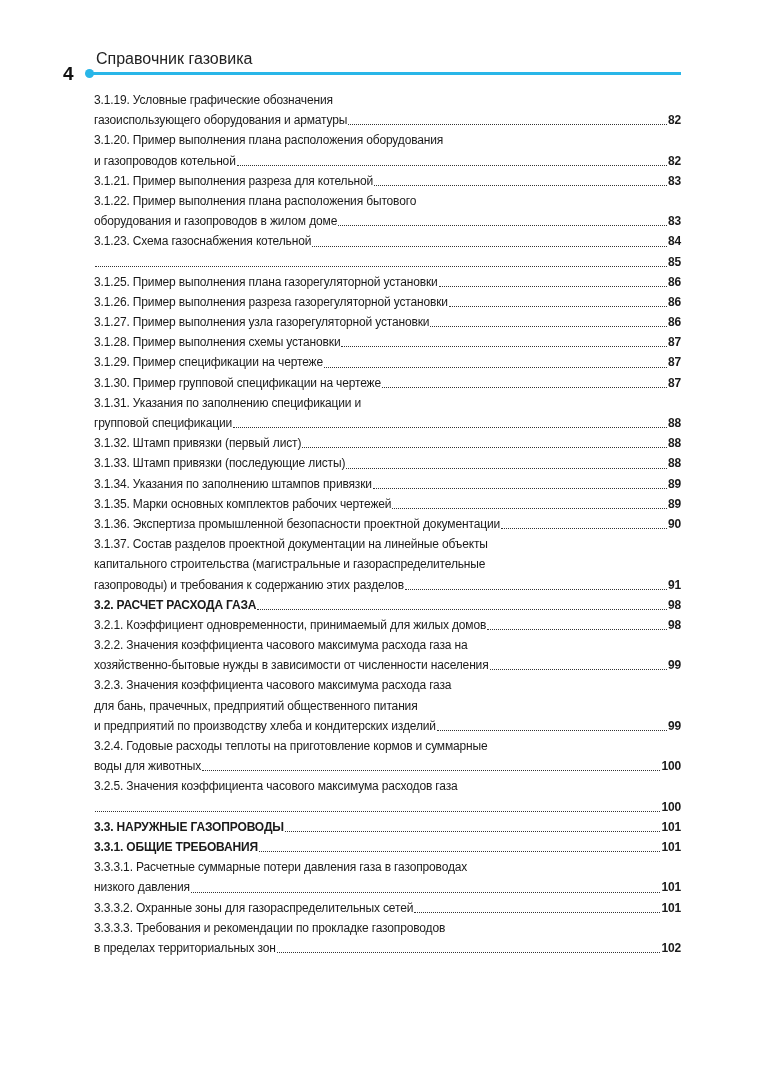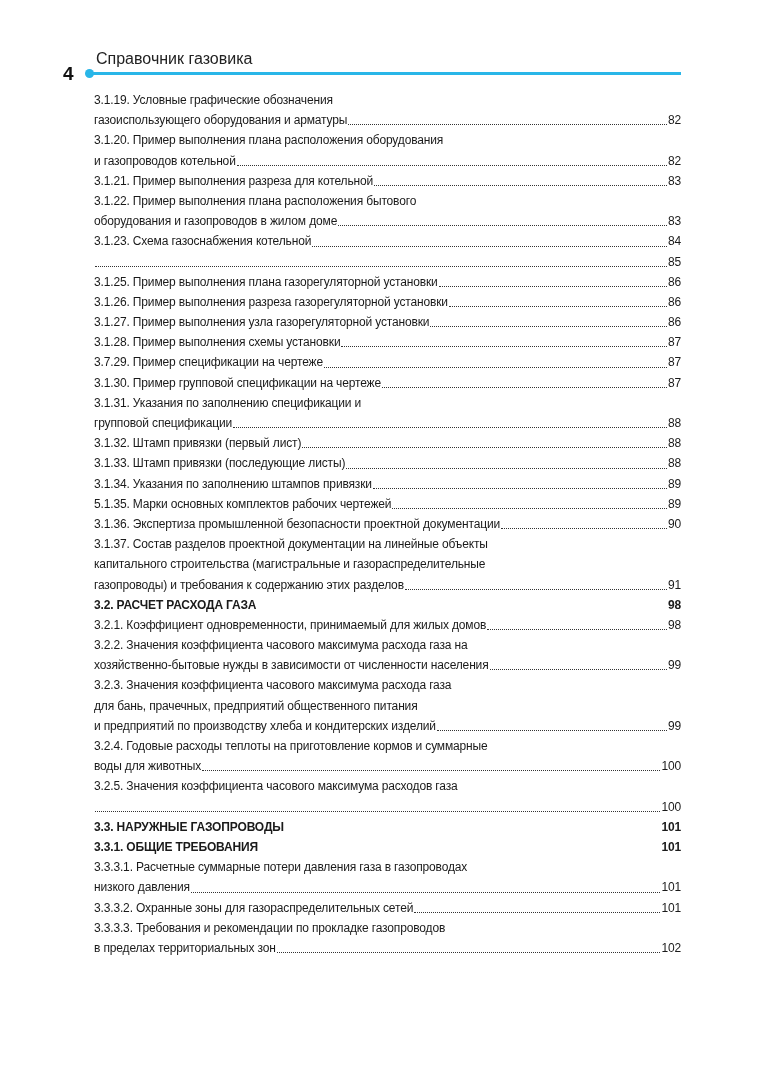--- a/index.html
+++ b/index.html
@@ -5,25 +5,25 @@
   html, body { margin: 0; padding: 0; background: #ffffff; }
   body { width: 761px; height: 1080px; position: relative; overflow: hidden;
          font-family: "Liberation Sans", sans-serif; color: #1a1a1a; }
   .header { position: absolute; left: 0; top: 0; width: 761px; height: 90px; }
   .running-title { position: absolute; left: 96px; top: 50px; font-size: 16px; color: #222; }
   .page-number { position: absolute; left: 63px; top: 63px; font-size: 19px; font-weight: bold; color: #111; }
   .rule-dot { position: absolute; left: 85px; top: 69px; width: 9px; height: 9px; border-radius: 50%; background: #29b6e8; }
   .rule-line { position: absolute; left: 89px; top: 72px; width: 592px; height: 3px; background: #29b6e8; }
   .toc { position: absolute; left: 94px; top: 90px; width: 587px; }
   .toc-line { height: 20.2px; line-height: 20.2px; font-size: 12px; display: flex; white-space: nowrap; letter-spacing: -0.15px; }
-  .toc-line.bold { font-weight: bold; align-items: center; }
+  .toc-line.bold { font-weight: bold; }
   .toc-text { flex: 0 0 auto; }
   .toc-dots { flex: 1 1 auto; overflow: hidden; position: relative; margin: 0 1px; }
   .toc-dots::after { content: ""; position: absolute; left: 0; right: 0; bottom: 5px; border-bottom: 1.6px dotted #333; }
-  .toc-page { flex: 0 0 auto; }
+  .toc-page { flex: 0 0 auto; font-weight: bold; }
 </style>
 </head>
 <body>
 
 <div class="header">
   <div class="running-title">Справочник газовика</div>
   <div class="page-number">4</div>
   <div class="rule-dot"></div>
   <div class="rule-line"></div>
 </div>
@@ -102,21 +102,21 @@
     </div>
     <div>
       <div class="toc-line">
         <span class="toc-text">3.1.28. Пример выполнения схемы установки</span>
         <span class="toc-dots"></span>
         <span class="toc-page">87</span>
       </div>
     </div>
     <div>
       <div class="toc-line">
-        <span class="toc-text">3.7.29. Пример спецификации на чертеже</span>
+        <span class="toc-text">3.1.29. Пример спецификации на чертеже</span>
         <span class="toc-dots"></span>
         <span class="toc-page">87</span>
       </div>
     </div>
     <div>
       <div class="toc-line">
         <span class="toc-text">3.1.30. Пример групповой спецификации на чертеже</span>
         <span class="toc-dots"></span>
         <span class="toc-page">87</span>
       </div>
@@ -147,21 +147,21 @@
     </div>
     <div>
       <div class="toc-line">
         <span class="toc-text">3.1.34. Указания по заполнению штампов привязки</span>
         <span class="toc-dots"></span>
         <span class="toc-page">89</span>
       </div>
     </div>
     <div>
       <div class="toc-line">
-        <span class="toc-text">5.1.35. Марки основных комплектов рабочих чертежей</span>
+        <span class="toc-text">3.1.35. Марки основных комплектов рабочих чертежей</span>
         <span class="toc-dots"></span>
         <span class="toc-page">89</span>
       </div>
     </div>
     <div>
       <div class="toc-line">
         <span class="toc-text">3.1.36. Экспертиза промышленной безопасности проектной документации</span>
         <span class="toc-dots"></span>
         <span class="toc-page">90</span>
       </div>

